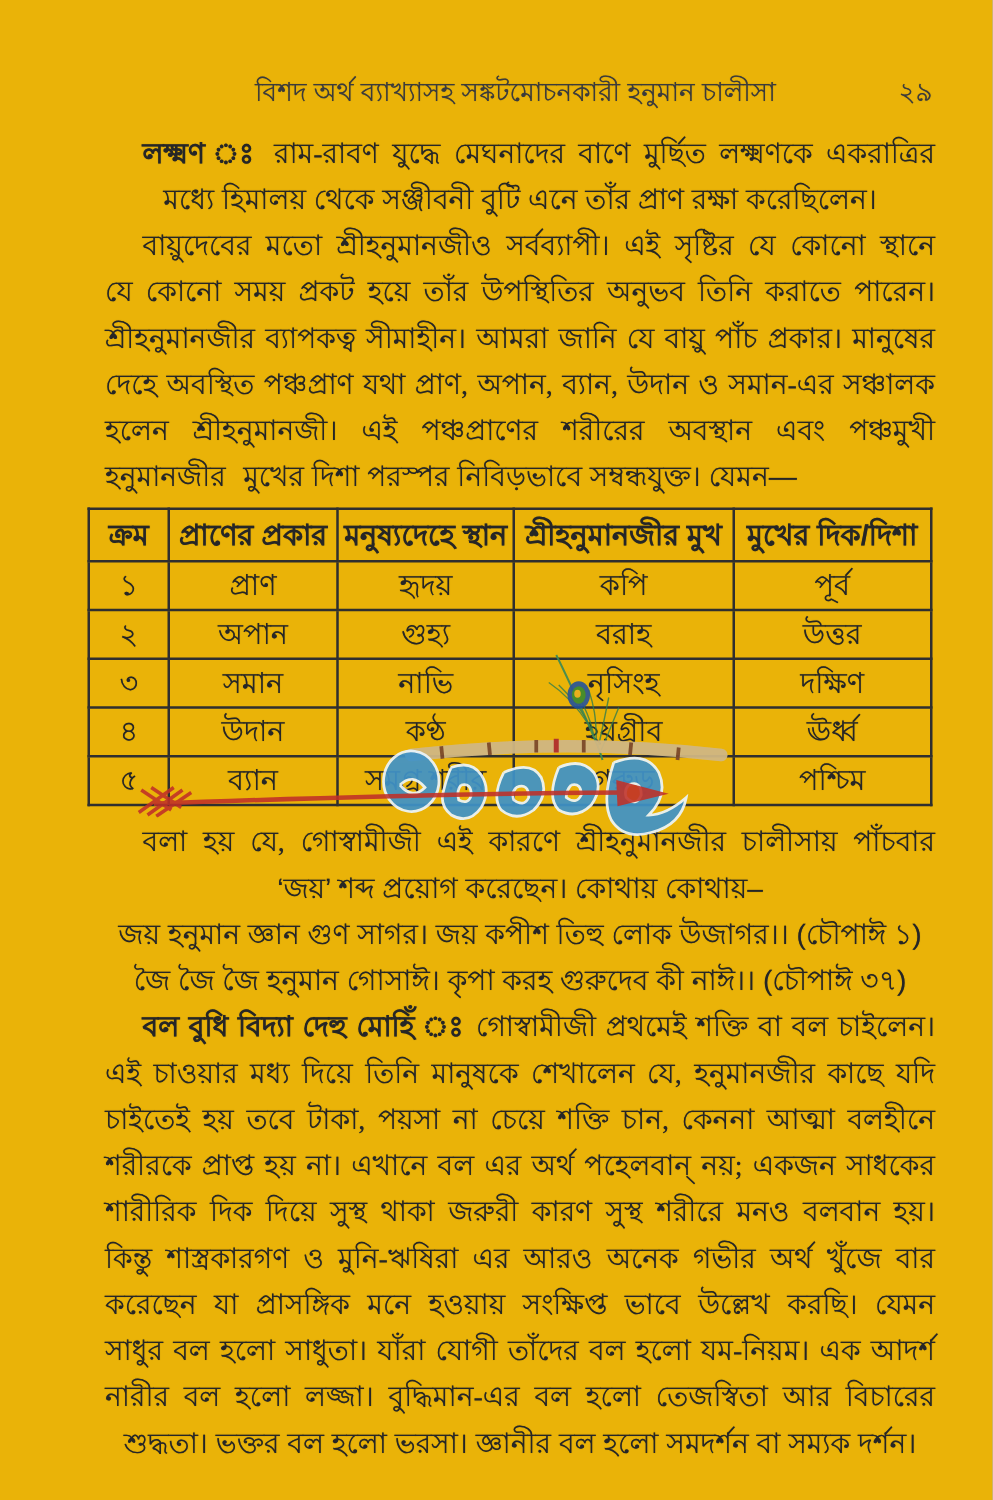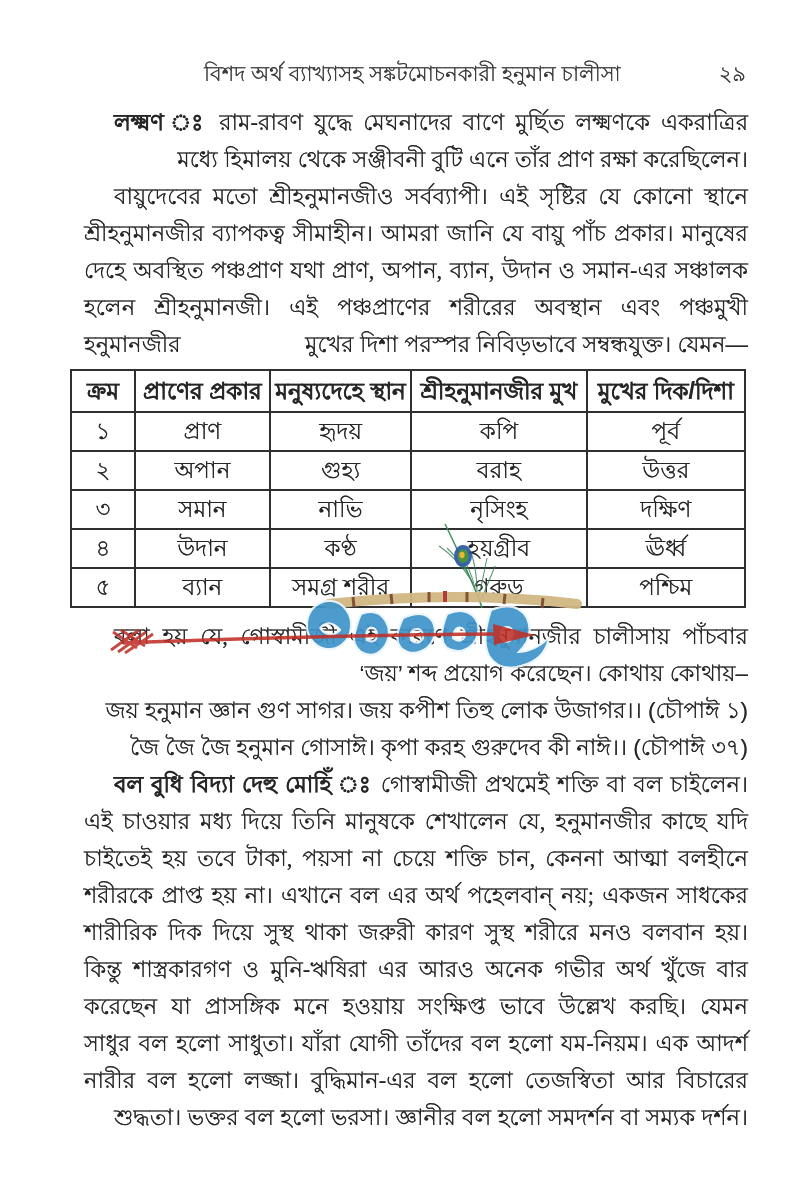--- a/index.html
+++ b/index.html
@@ -8,36 +8,36 @@
     width:794px;height:1200px;
     margin:0 auto;
     overflow:hidden;
     font-family:"Liberation Sans","DejaVu Sans",sans-serif;
     color:#262626;
     background:
       linear-gradient(90deg, rgba(84,82,80,.95) 0px, rgba(110,108,106,.45) 5px, rgba(0,0,0,0) 14px),
       linear-gradient(180deg, rgba(158,156,153,.28) 0px, rgba(0,0,0,0) 95px),
       radial-gradient(130% 95% at 68% 26%, rgba(0,0,0,0.045), rgba(0,0,0,0) 62%),
       linear-gradient(#efede a,#f2f0ed);
-    background-color:#ffffff;
+    background-color:#eab308;
   }
   .header{
     position:absolute;top:58px;left:150px;right:48px;
     display:flex;align-items:baseline;
     font-size:21px;color:#3b3b3b;
     text-shadow:0 0 .6px rgba(60,60,60,.7);
   }
   .header .title{flex:1;text-align:center;}
   .header .pageno{margin-left:44px;}
   .text-flow{
     position:absolute;top:104px;left:84px;width:664px;
     font-size:22.5px;line-height:37px;
     text-shadow:0 0 .6px rgba(45,45,45,.65);
   }
-  .ln{height:37px;white-space:nowrap;overflow:visible;text-align:right;}
+  .ln{height:37px;white-space:nowrap;overflow:visible;text-align:center;}
   .ln.just{white-space:normal;text-align:justify;text-align-last:justify;font-family:Liberation Serif, serif;}
   .ln.ind{text-indent:30px;}
   .b{font-weight:bold;}
   table.pran{
     width:676px;margin:6px 0 10px -14px;
     border-collapse:collapse;
     font-size:23px;
     table-layout:fixed;
   }
   table.pran th,table.pran td{
@@ -59,20 +59,21 @@
     <span class="pageno">২৯</span>
   </div>
 
   <div class="text-flow">
     <div>
         <div class="ln just ind"><span class="b">লক্ষ্মণ ঃ</span> রাম-রাবণ যুদ্ধে মেঘনাদের বাণে মুর্ছিত লক্ষ্মণকে একরাত্রির</div>
         <div class="ln">মধ্যে হিমালয় থেকে সঞ্জীবনী বুটি এনে তাঁর প্রাণ রক্ষা করেছিলেন।</div>
       </div>
     <div>
         <div class="ln just ind">বায়ুদেবের মতো শ্রীহনুমানজীও সর্বব্যাপী। এই সৃষ্টির যে কোনো স্থানে</div>
+        <div class="ln just">যে কোনো সময় প্রকট হয়ে তাঁর উপস্থিতির অনুভব তিনি করাতে পারেন।</div>
         <div class="ln just">শ্রীহনুমানজীর ব্যাপকত্ব সীমাহীন। আমরা জানি যে বায়ু পাঁচ প্রকার। মানুষের</div>
         <div class="ln just">দেহে অবস্থিত পঞ্চপ্রাণ যথা প্রাণ, অপান, ব্যান, উদান ও সমান-এর সঞ্চালক</div>
         <div class="ln just">হলেন শ্রীহনুমানজী। এই পঞ্চপ্রাণের শরীরের অবস্থান এবং পঞ্চমুখী হনুমানজীর</div>
         <div class="ln">মুখের দিশা পরস্পর নিবিড়ভাবে সম্বন্ধযুক্ত। যেমন—</div>
       </div>
 
     <table class="pran">
       <colgroup id="cols">
           <col style="width: 9.5%;">
           <col style="width: 20%;">

